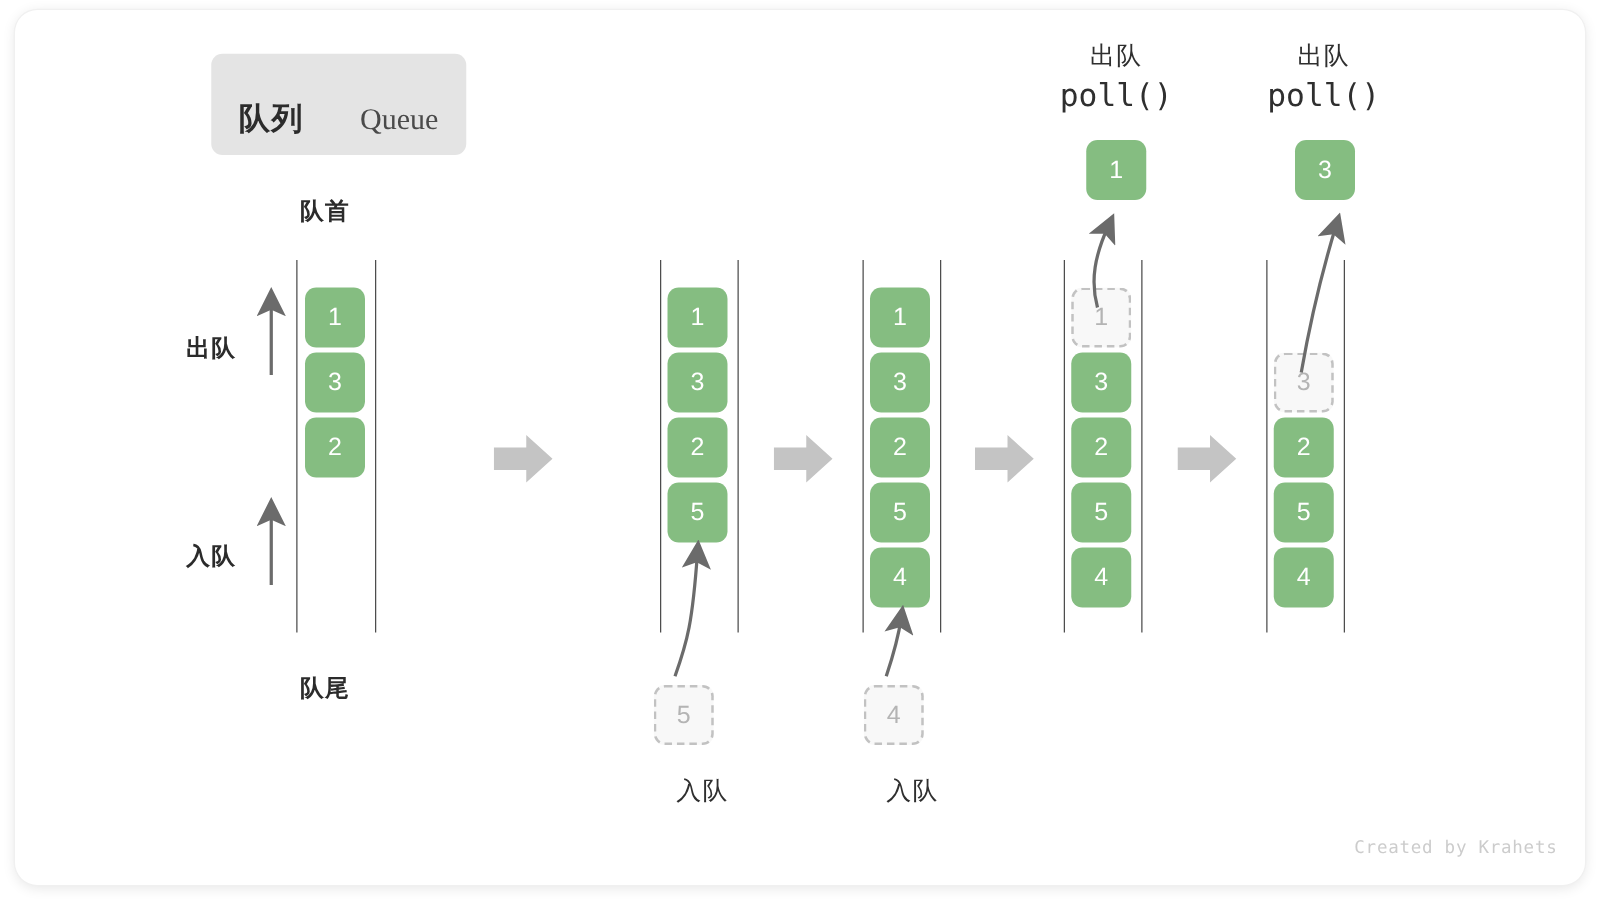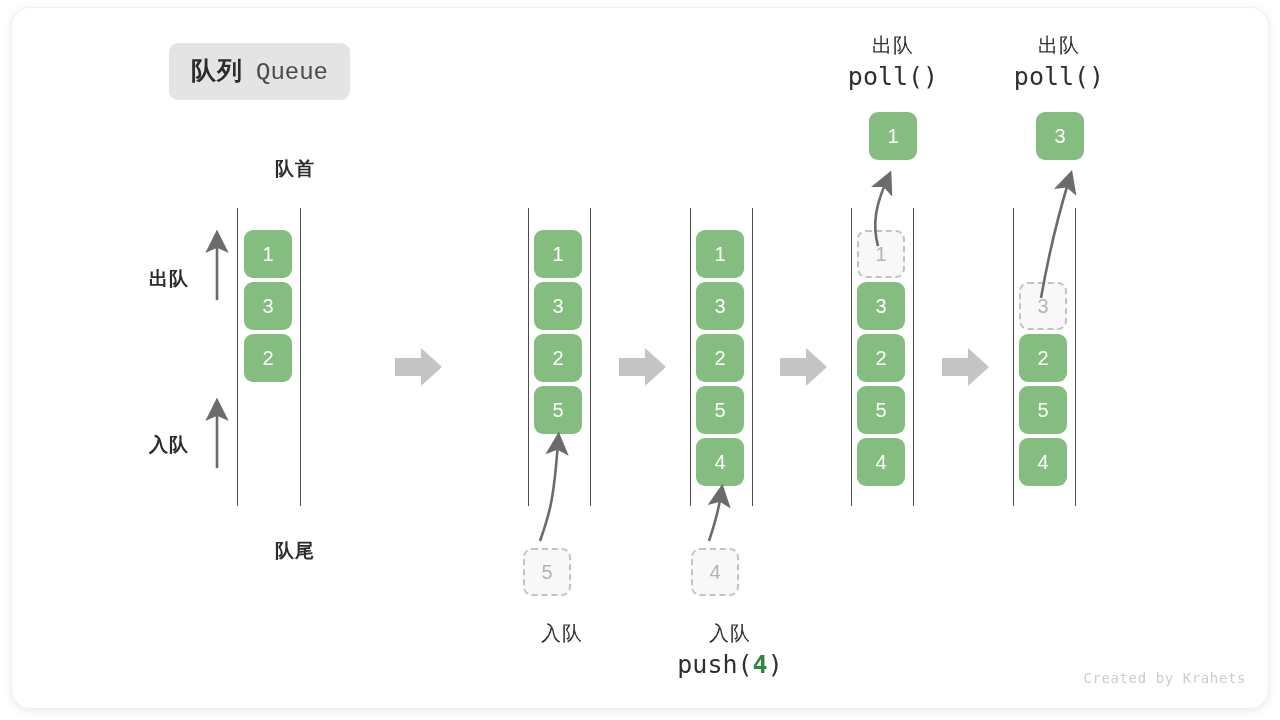--- a/index.html
+++ b/index.html
@@ -15,28 +15,28 @@
   .stage{position:absolute;left:0;top:0;width:1256px;height:700px;}
 
   
   #title-badge{
     position:absolute; left:157px; top:35px;
     background:#e4e4e4; border-radius:9px;
     padding:11px 22px 13px 22px;
     display:flex; align-items:baseline; gap:13px;
     white-space:nowrap;
   }
-  #title-badge .cn{font-size:25px;font-weight:bold;color:#2b2b2b;letter-spacing:1px;}
+  #title-badge .cn{font-size:25px;font-weight:bold;color:#2b2b2b;letter-spacing:1px;margin-top:24px;}
   #title-badge .en{font-size:24px;color:#4a4a4a;
-      font-family:Liberation Mono, monospace;}
+      font-family:Liberation Serif, serif;margin-left:32px;}
 
   
   .head-label{
     position:absolute; font-size:19px; font-weight:bold; color:#2b2b2b;
-    letter-spacing:1px; white-space:nowrap; text-align:right;
+    letter-spacing:1px; white-space:nowrap; text-align:center;
   }
   .side-label{
     position:absolute; font-size:19px; font-weight:bold; color:#2b2b2b;
     letter-spacing:1px; white-space:nowrap;
   }
   .op-label{
     position:absolute; width:170px; text-align:center;
     line-height:1.38; white-space:nowrap; color:#333333;
   }
   .op-label .cn{display:block;font-size:20px;color:#2f2f2f;letter-spacing:1px;}
@@ -114,21 +114,20 @@
       <div class="rail" style="left:678px;top:200px;height:298px;"></div>
       <div class="rail" style="left:740px;top:200px;height:298px;"></div>
       <div class="cell" style="left:684px;top:222px;">1</div>
       <div class="cell" style="left:684px;top:274px;">3</div>
       <div class="cell" style="left:684px;top:326px;">2</div>
       <div class="cell" style="left:684px;top:378px;">5</div>
       <div class="cell" style="left:684px;top:430px;">4</div>
       <div class="cell ghost" style="left:679px;top:540px;">4</div>
       <div class="op-label" style="left:633px;top:612px;">
         <span class="cn">入队</span>
-        <span class="code"><span>push(</span><span class="num">4</span><span>)</span></span>
       </div>
     </div>
 
     <div>
       <div class="rail" style="left:839px;top:200px;height:298px;"></div>
       <div class="rail" style="left:901px;top:200px;height:298px;"></div>
       <div class="cell ghost" style="left:845px;top:222px;">1</div>
       <div class="cell" style="left:845px;top:274px;">3</div>
       <div class="cell" style="left:845px;top:326px;">2</div>
       <div class="cell" style="left:845px;top:378px;">5</div>

